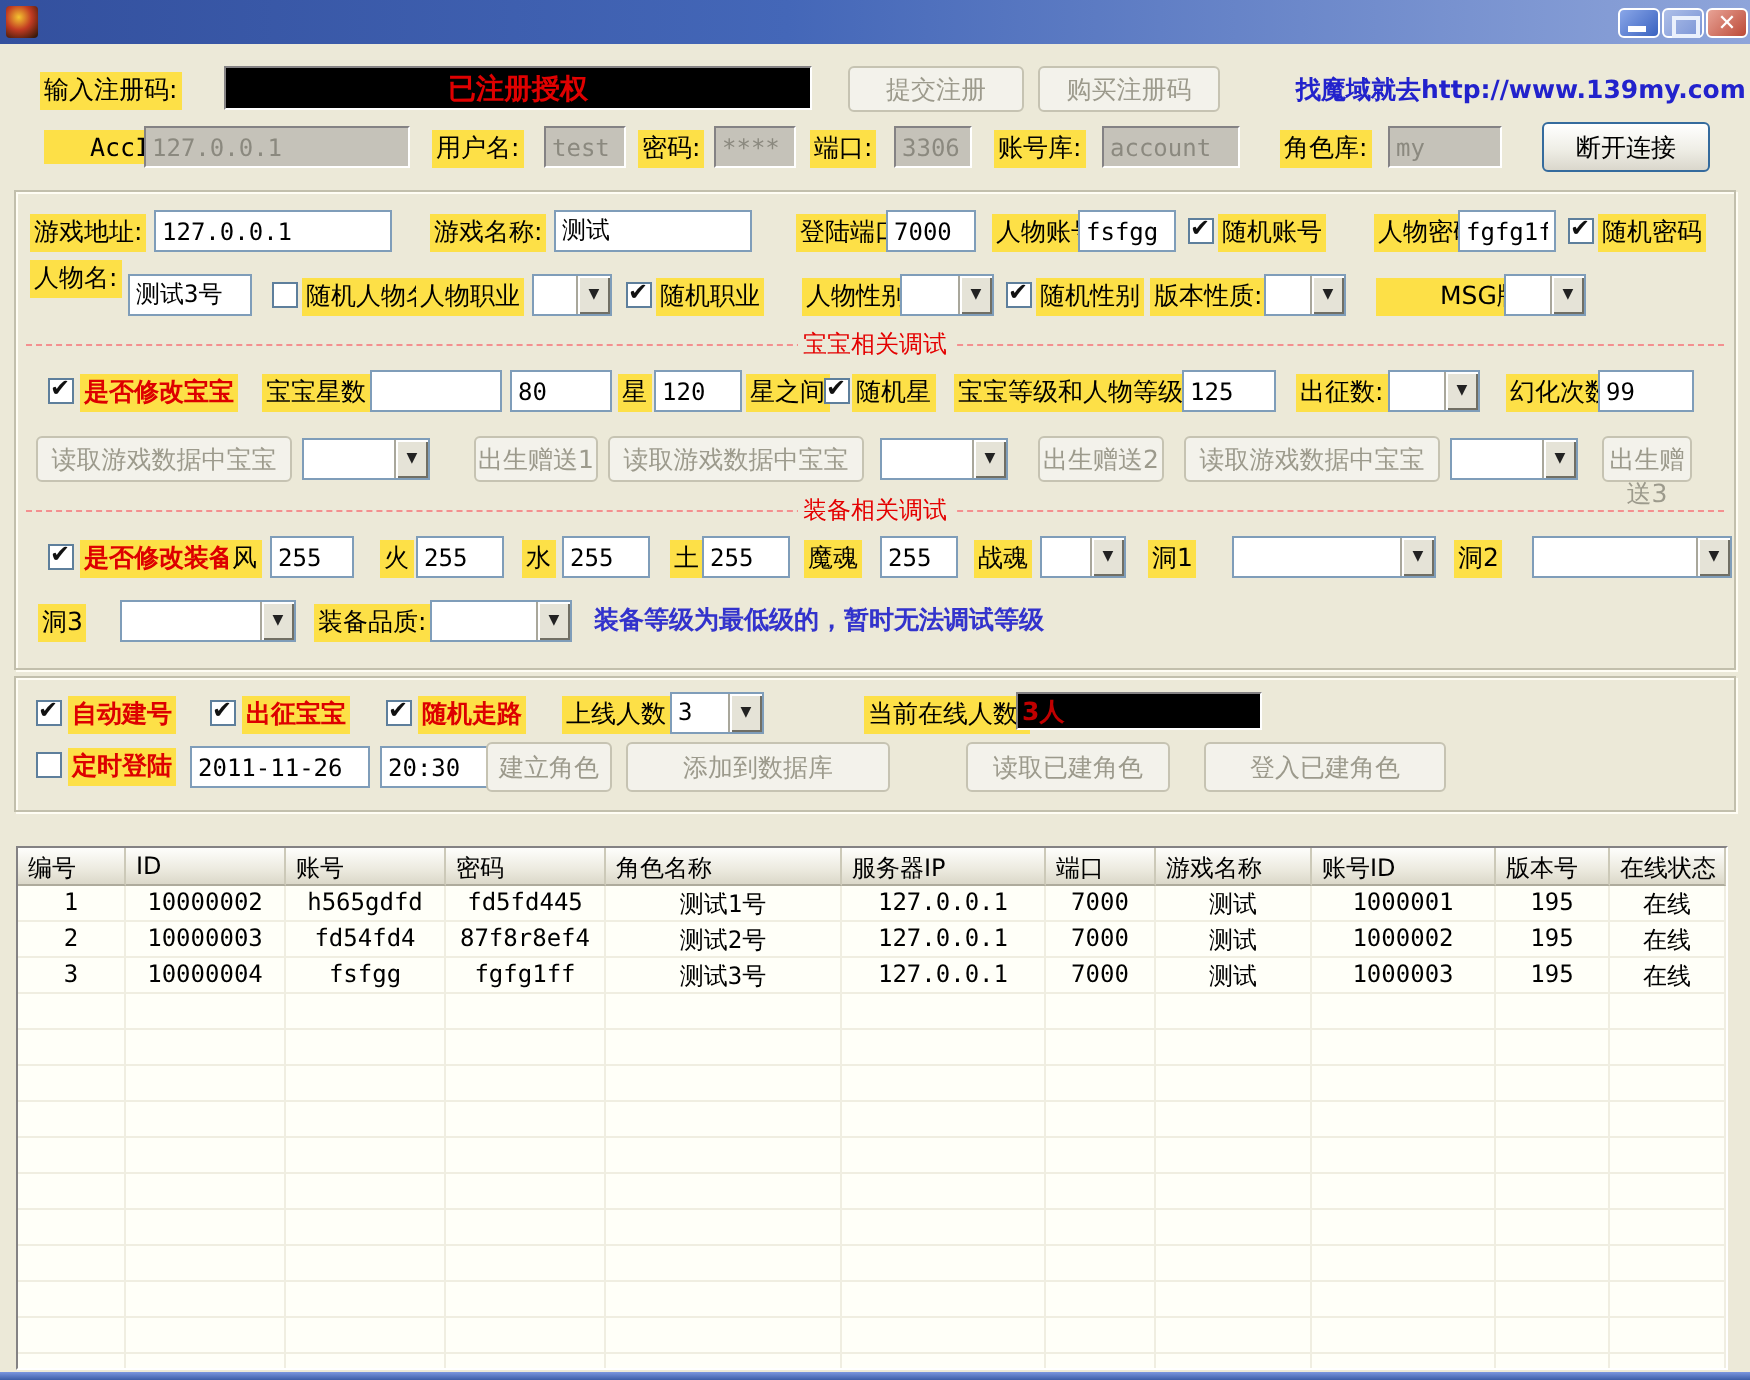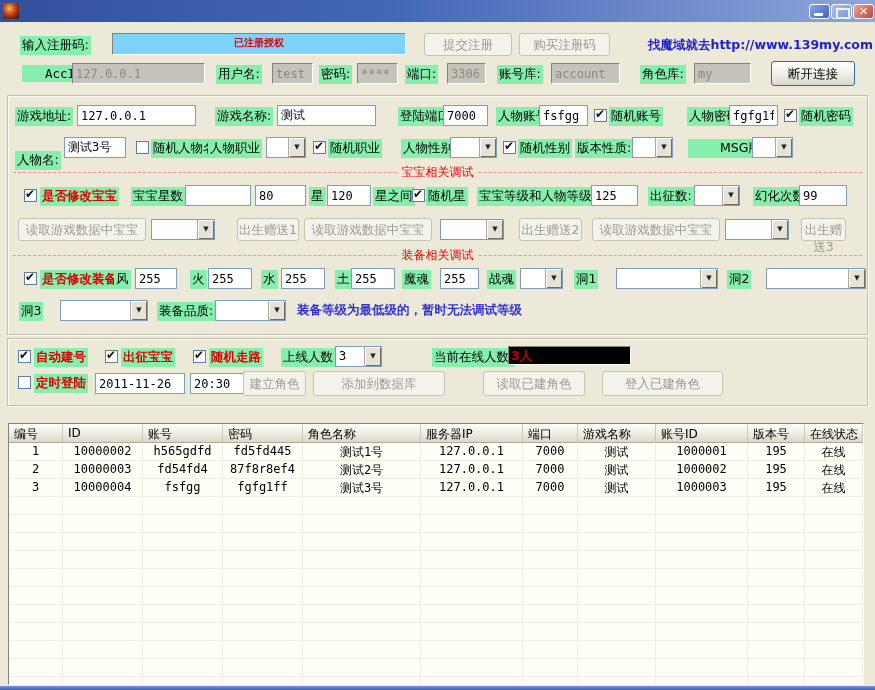--- a/index.html
+++ b/index.html
@@ -16,27 +16,27 @@
   .wbtn{position:absolute;top:4px;width:21px;height:15px;border:1px solid #FFF;border-radius:3px;box-sizing:border-box;}
   .wbtn.min{right:45px;background:linear-gradient(135deg,#8AA7E8,#3A62C0);}
   .wbtn.max{right:23px;background:linear-gradient(135deg,#AEBFE8,#7A94D6);}
   .wbtn.close{right:1px;background:linear-gradient(135deg,#E8A396,#BC4A38);color:#FFF;font-weight:bold;
     font-size:11px;text-align:center;line-height:13px;}
   .glyph-min{position:absolute;left:4px;bottom:2px;width:9px;height:3px;background:#FFF;}
   .glyph-max{position:absolute;left:4px;top:3px;width:10px;height:7px;border:2px solid #EAF0FC;}
   .winborder-bottom{position:absolute;left:0;top:686px;width:875px;height:4px;
     background:linear-gradient(180deg,#7A96DF,#3D5EA8);}
   
-  .lbl{position:absolute;background:#86efac;padding:1px 2px;white-space:nowrap;font-size:12.5px;}
+  .lbl{position:absolute;background:#fde047;padding:1px 2px;white-space:nowrap;font-size:12.5px;}
   .red{color:#DD0000;font-weight:bold;}
   .inp{position:absolute;height:21px;border:1px solid #7F9DB9;background:#FFF;
     font:12px "DejaVu Sans Mono",monospace;padding:1px 3px;box-sizing:border-box;color:#000;}
   .inp.dis{background:#C5C2B9;color:#8B897F;border:1px solid;border-color:#848284 #FFF #FFF #848284;}
-  .regbox{position:absolute;background:#7dd3fc;border:1px solid;border-color:#848284 #FFF #FFF #848284;
-    color:#E00000;font-weight:bold;text-align:center;font-size:10px;box-sizing:border-box;}
+  .regbox{position:absolute;background:#000000;border:1px solid;border-color:#848284 #FFF #FFF #848284;
+    color:#E00000;font-weight:bold;text-align:center;font-size:14px;box-sizing:border-box;}
   .btn{position:absolute;height:23px;border:1px solid #356B9D;border-radius:3px;box-sizing:border-box;
     background:linear-gradient(180deg,#FFFFFF,#EFEEE6 55%,#DAD7CC);text-align:center;
     font-size:12.5px;padding-top:3px;cursor:default;}
   .btn.bdis{border-color:#C6C3B2;background:#F3F2EB;color:#9C9A8C;}
   .cb{position:absolute;width:13px;height:13px;background:#FFF;border:1px solid #5E7F9C;box-sizing:border-box;}
   .cb.cbc::after{content:"\2714";position:absolute;left:0px;top:-3px;font-size:12px;color:#111;font-weight:bold;}
   .combo{position:absolute;height:21px;border:1px solid #7F9DB9;background:#FFF;box-sizing:border-box;}
   .combo .cval{position:absolute;left:3px;top:2px;font:12px "DejaVu Sans Mono",monospace;}
   .combo .cbtn{position:absolute;right:0;top:0;bottom:0;width:16px;background:#E5E3D7;
     border-left:1px solid #A9A79B;box-shadow:inset 1px 1px 0 #FFF,inset -1px -1px 0 #716F64;
@@ -106,21 +106,21 @@
 <input class="inp" style="left: 443px; top: 105px; width: 45px;" value="7000">
 <div class="lbl" style="left:496px;top:107px;">人物账号:</div>
 <input class="inp" style="left: 539px; top: 105px; width: 49px;" value="fsfgg">
 <div class="cb cbc" style="left:594px;top:109px;"></div>
 <div class="lbl" style="left:609px;top:107px;">随机账号</div>
 <div class="lbl" style="left:687px;top:107px;">人物密码:</div>
 <input class="inp" style="left: 729px; top: 105px; width: 49px;" value="fgfg1ff">
 <div class="cb cbc" style="left:784px;top:109px;"></div>
 <div class="lbl" style="left:799px;top:107px;">随机密码</div>
 
-<div class="lbl" style="left:15px;top:151px;">人物名:</div>
+<div class="lbl" style="left:15px;top:130px;">人物名:</div>
 <input class="inp" style="left: 64px; top: 137px; width: 62px;" value="测试3号">
 <div class="cb" style="left:136px;top:141px;"></div>
 <div class="lbl" style="left:151px;top:139px;">随机人物名</div>
 <div class="lbl" style="left:208px;top:139px;">人物职业</div>
 <div class="combo" style="left:266px;top:137px;width:40px;">
     <span class="cbtn">▼</span>
   </div>
 <div class="cb cbc" style="left:313px;top:141px;"></div>
 <div class="lbl" style="left:328px;top:139px;">随机职业</div>
 <div class="lbl" style="left:401px;top:139px;">人物性别</div>

